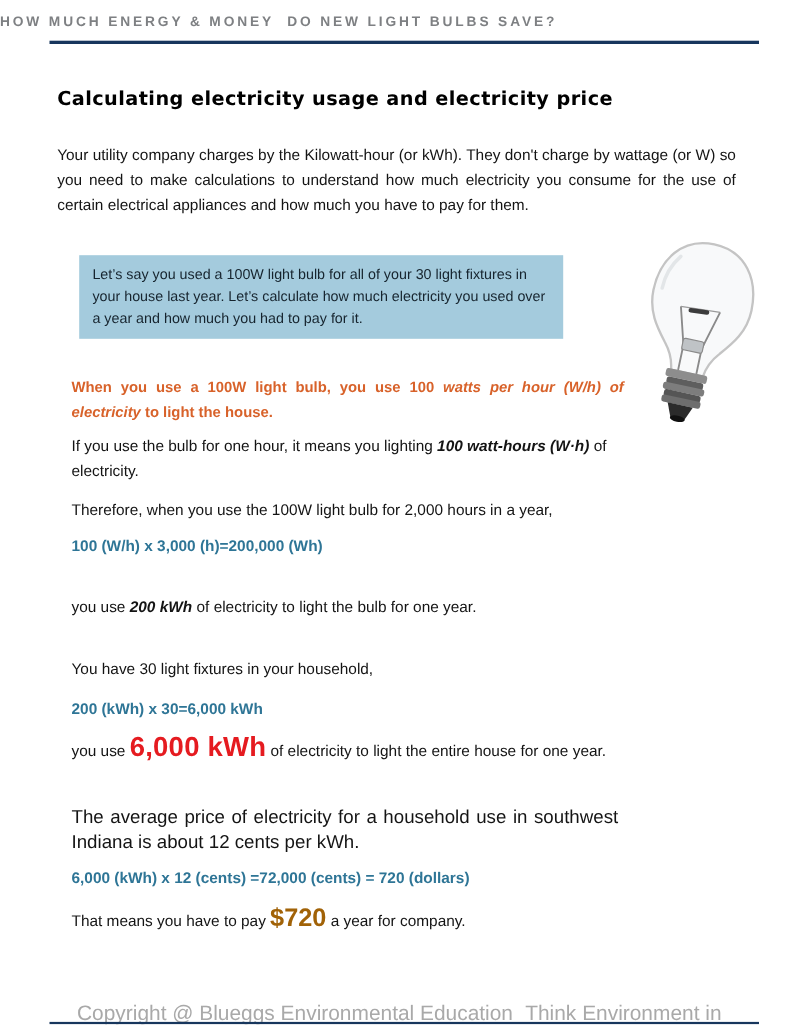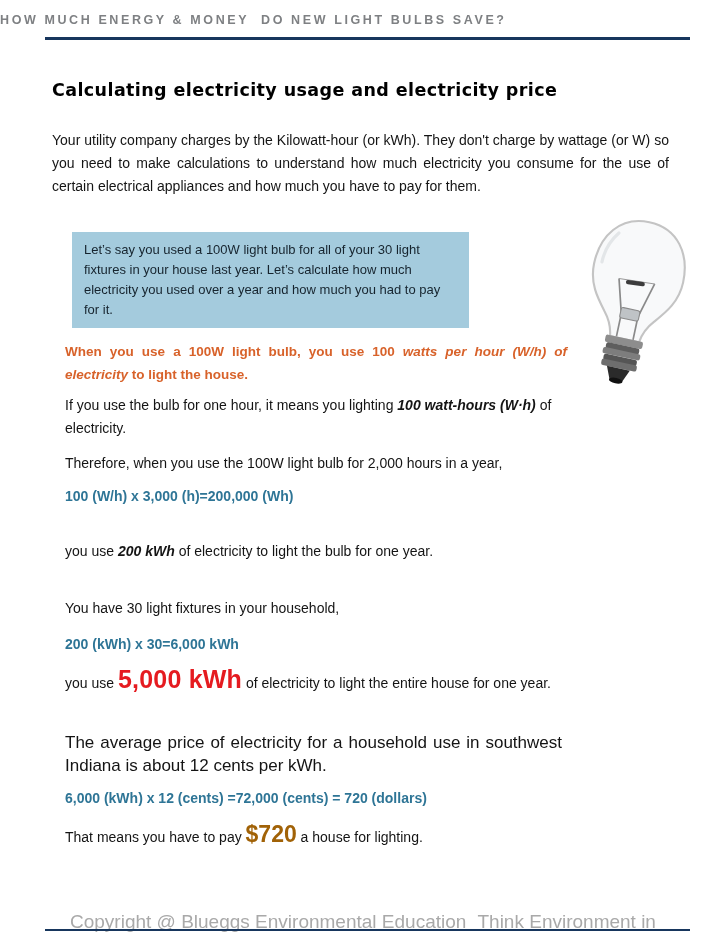--- a/index.html
+++ b/index.html
@@ -18,21 +18,21 @@
   .rule-bottom { top:929px; height:2px; }
   .page-title {
     position:absolute; top:80px; left:52px; margin:0;
     font-family:"DejaVu Sans", sans-serif;
     font-size:17.5px; font-weight:bold; letter-spacing:0.4px; color:#000;
   }
   p { margin:0; }
   .body-text { font-size:14px; line-height:23px; color:#141414; }
   .intro { position:absolute; top:129px; left:52px; width:617px; text-align:justify; }
   .callout {
-    position:absolute; top:232px; left:72px; width:397px; box-sizing:border-box;
+    position:absolute; top:232px; left:72px; width:440px; box-sizing:border-box;
     background:#a4cbdd; color:#16242e;
     padding:8px 12px; font-size:13px; line-height:20px;
   }
   .bulb { position:absolute; top:214px; left:562px; width:140px; height:180px; }
   .watts {
     position:absolute; top:340px; left:65px; width:502px; text-align:justify;
     font-size:13.5px; line-height:23px; font-weight:bold; color:#d8622a;
   }
   .watts em { font-style:italic; }
   .consume { position:absolute; top:394px; left:65px; width:500px; }
@@ -99,27 +99,27 @@
   <div class="calc calc-year">
     <div>100 (W/h) x 3,000 (h)=200,000 (Wh)</div>
   </div>
 
   <p class="result-bulb body-text"><span>you use </span><span class="bold-ital">200 kWh</span><span> of electricity to light the bulb for one year.</span></p>
 
   <p class="fixtures body-text">You have 30 light fixtures in your household,</p>
 
   <div class="calc calc-house">200 (kWh) x 30=6,000 kWh</div>
 
-  <p class="result-house body-text"><span>you use </span><span class="big-red">5,000 kWh</span><span> of electricity to light the entire house for one year.</span></p>
+  <p class="result-house body-text"><span>you use </span><span class="big-red">6,000 kWh</span><span> of electricity to light the entire house for one year.</span></p>
 
   <p class="price body-text">The average price of electricity for a household use in southwest Indiana is about 12 cents per kWh.</p>
 
   <div class="calc calc-cost">6,000 (kWh) x 12 (cents) =72,000 (cents) = 720 (dollars)</div>
 
-  <p class="result-cost body-text"><span>That means you have to pay </span><span class="big-red-sm">$720</span><span> a house for lighting.</span></p>
+  <p class="result-cost body-text"><span>That means you have to pay </span><span class="big-red-sm">$720</span><span> a year for company.</span></p>
 
   <div class="page-footer">
     <span>Copyright @ Blueggs Environmental Education Ltd.</span>
     <span>Think Environment in Math</span>
   </div>
 
   <div class="rule rule-bottom"></div>
 
 </div>
 

